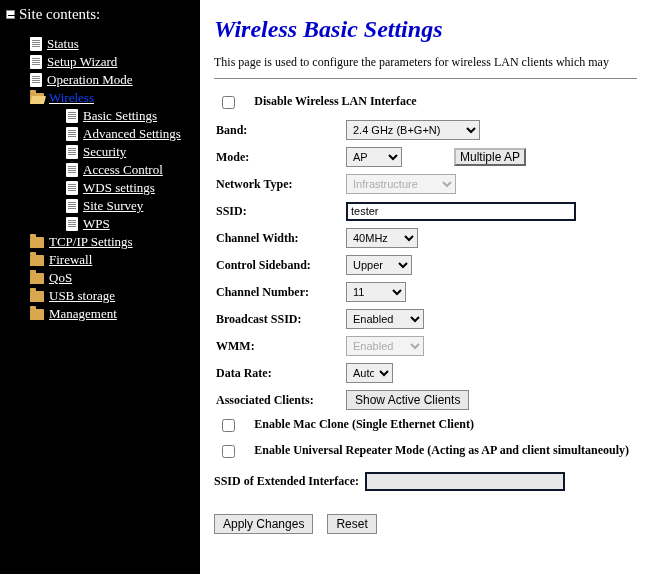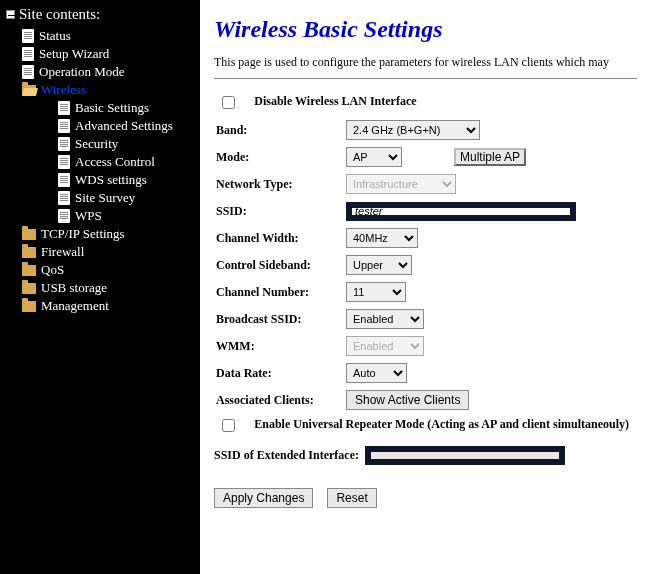--- a/index.html
+++ b/index.html
@@ -20,21 +20,21 @@
   padding: 4px 4px 0 4px;
   flex-shrink: 0;
 }
 .sidebar .heading {
   font-size: 15px;
   padding: 2px 2px 4px 2px;
   display: flex;
   align-items: center;
   gap: 4px;
 }
-.tree { list-style: none; margin: 0; padding: 0 0 0 18px; }
+.tree { list-style: none; margin: 8px; padding: 0 0 0 18px; text-decoration: underline; }
 .tree li { padding: 1px 0; display: flex; align-items: center; gap: 5px; cursor: pointer; }
 .tree .sub { padding-left: 36px; }
 .tree a { color: #fff; text-decoration: none; font-size: 13px; }
 .tree a.active { color: #1040ff; }
 
 .folder-icon-closed, .folder-icon-open {
   width: 14px; height: 11px; display: inline-block; position: relative;
   background: #d9a84e; border-radius: 1px 1px 0 0;
 }
 .folder-icon-closed::before, .folder-icon-open::before {
@@ -85,21 +85,21 @@
 
 select, input[type=text], button {
   font-family: Arial, sans-serif;
   font-size: 11px;
 }
 select {
   background: #efefef; border: 1px solid #888; height: 20px; padding: 0 2px;
 }
 select:disabled { color: #888; background: #efefef; }
 input[type=text] {
-  border: 6px solid #0f172a; height: 19px; padding: 1px 3px; background: #fff; font-style: italic;
+  border: 2px solid #0f172a; height: 19px; padding: 1px 3px; background: #fff;
 }
 input[type=text]:disabled { background: #e8e8e8; }
 button {
   background: #e8e8e8; border: 1px solid #888; padding: 2px 8px; cursor: pointer;
   font-size: 12px;
 }
 button.tight { padding: 0px 4px; border: 2px outset #bbb; }
 
 .ssid-input { width: 230px; }
 .extended-row { margin-top: 12px; }
@@ -253,31 +253,35 @@
   <div class="form-row">
     <div class="label">WMM:</div>
     <div class="ctrl">
         <select disabled="" style="width:78px"><option>Enabled</option></select>
       </div>
   </div>
 
   <div class="form-row">
     <div class="label">Data Rate:</div>
     <div class="ctrl">
-        <select style="width:61px"><option>Auto</option></select>
+        <select style="width:47px"><option>Auto</option></select>
       </div>
   </div>
 
   <div class="form-row">
     <div class="label">Associated Clients:</div>
     <div class="ctrl">
         <button>Show Active Clients</button>
       </div>
   </div>
 
+  <div class="checkbox-row">
+    <input type="checkbox" style="">
+    <span>Enable Mac Clone (Single Ethernet Client)</span>
+  </div>
 
   <div class="checkbox-row">
     <input type="checkbox" style="">
     <span>Enable Universal Repeater Mode (Acting as AP and client simultaneouly)</span>
   </div>
 
   <div class="form-row extended-row">
     <span class="label2">SSID of Extended Interface:</span>
     <input type="text" disabled="" style="width: 200px;" value="">
   </div>

